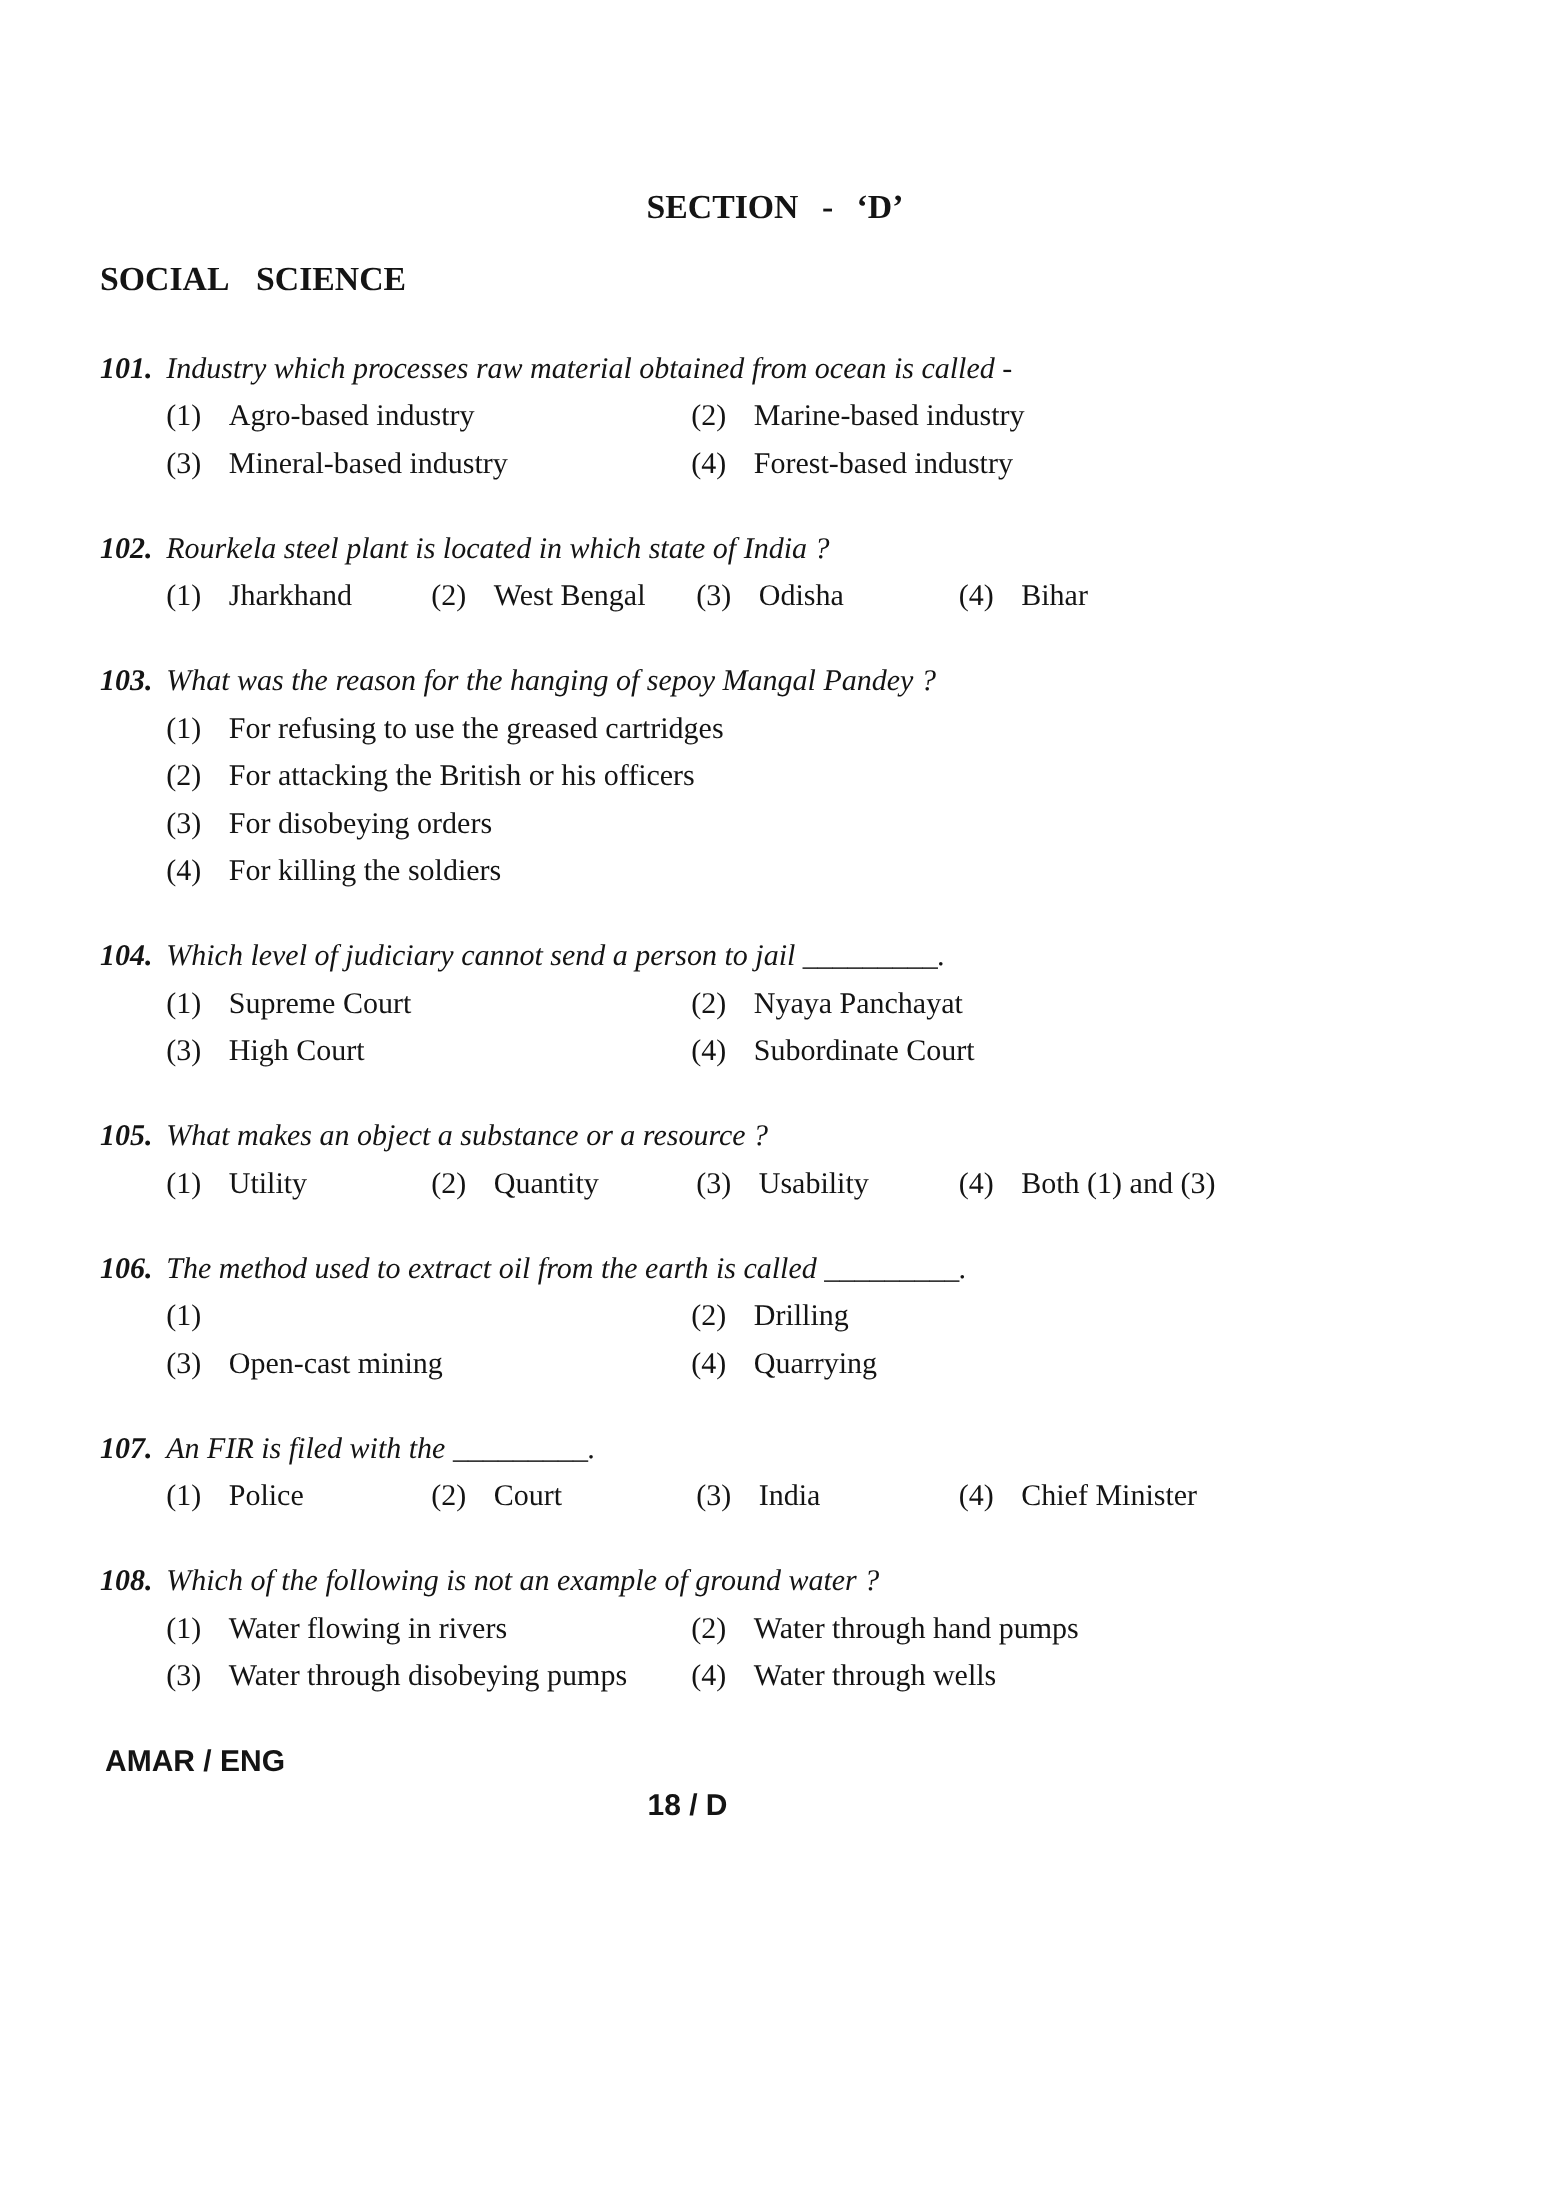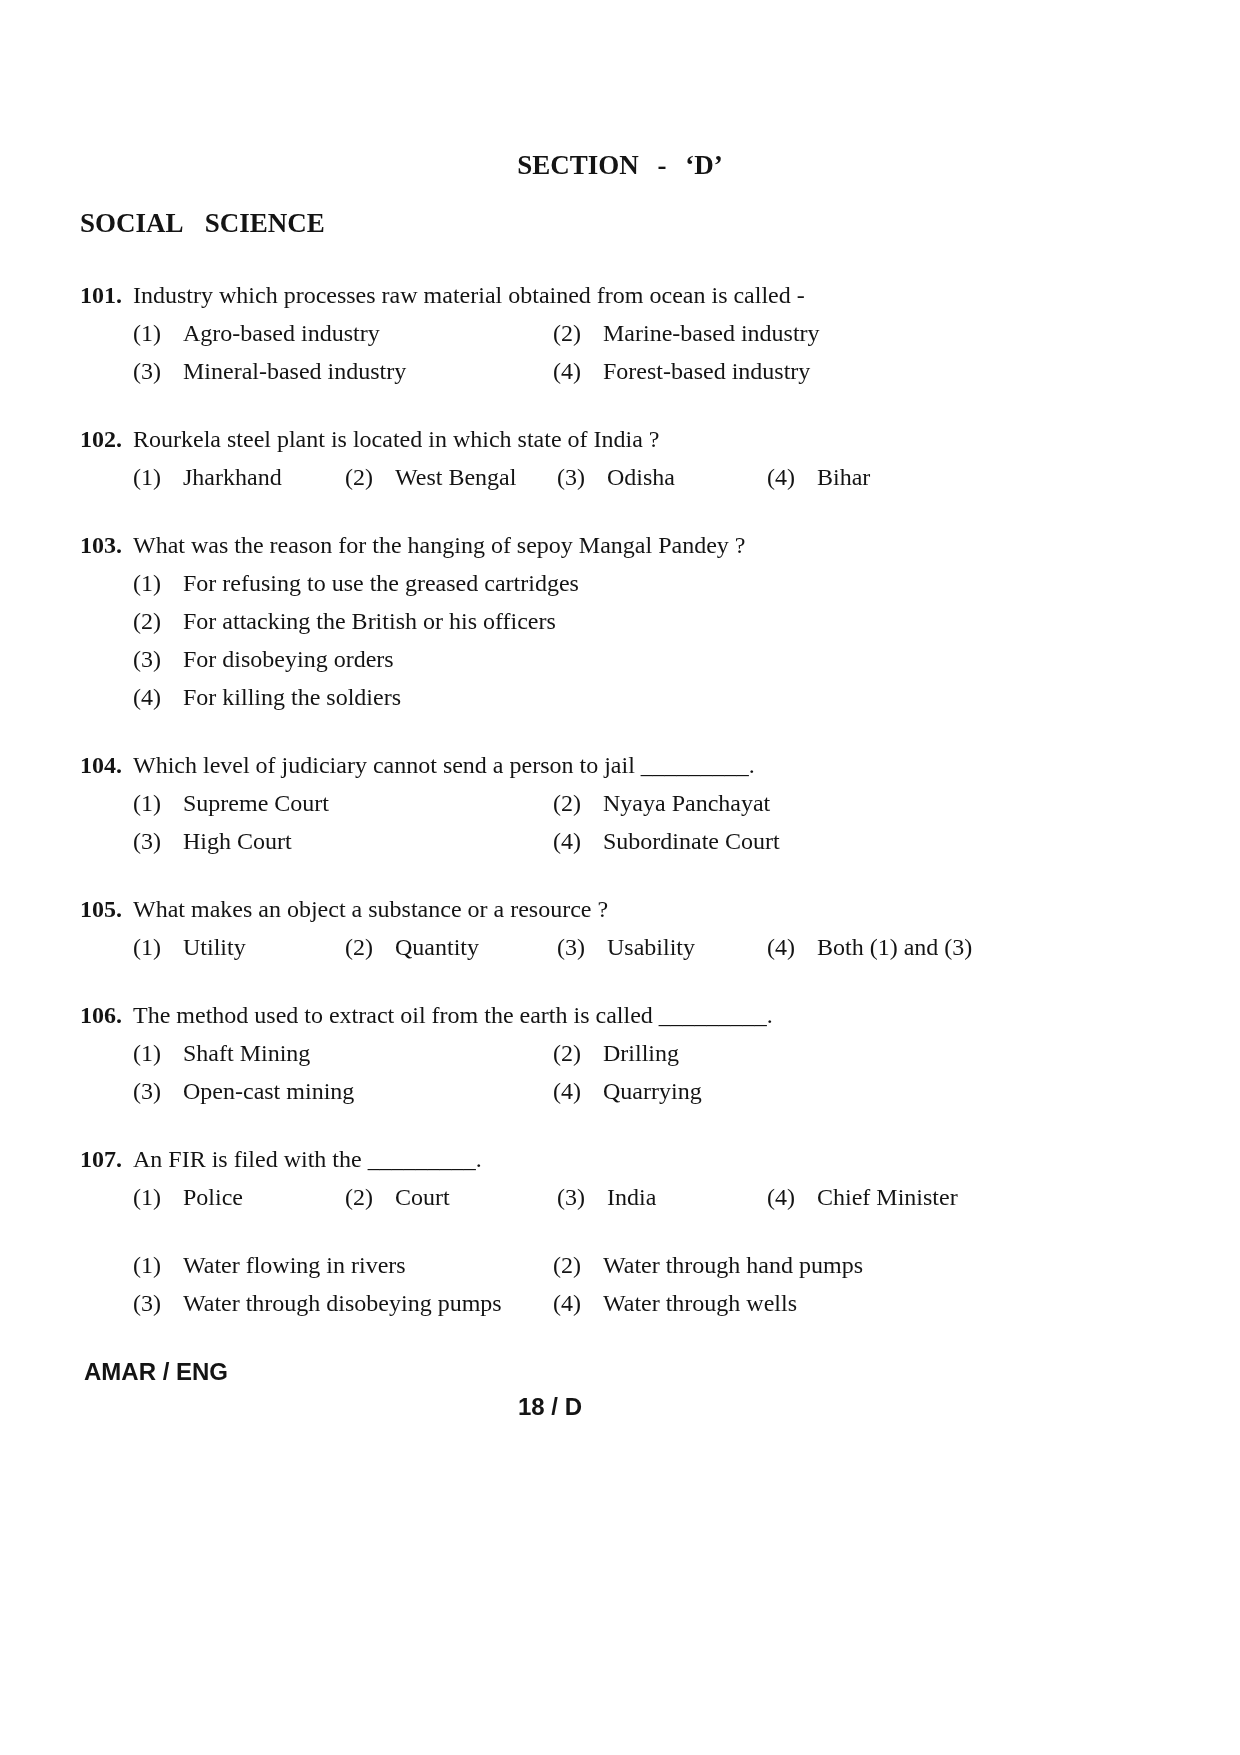--- a/index.html
+++ b/index.html
@@ -41,20 +41,21 @@
   .questions {
     margin-top: 34px;
     font-size: 24px;
   }
   .question {
     margin-bottom: 30px;
   }
   .qrow {
     display: flex;
     line-height: 38px;
+    font-style: italic;
   }
   .qnum {
     flex: none;
     width: 53px;
     font-weight: bold;
   }
   .qstem {
     flex: 1;
   }
   .opts {
@@ -242,21 +243,20 @@
     </div>
 
     <div class="question">
       <div class="qrow">
         <span class="qnum">106.</span>
         <span class="qstem">The method used to extract oil from the earth is called _________.</span>
       </div>
       <div class="opts grid2">
         <div class="opt">
           <span class="optnum">(1)</span>
-          <span class="opttext">Shaft Mining</span>
         </div>
         <div class="opt">
           <span class="optnum">(2)</span>
           <span class="opttext">Drilling</span>
         </div>
         <div class="opt">
           <span class="optnum">(3)</span>
           <span class="opttext">Open-cast mining</span>
         </div>
         <div class="opt">
@@ -285,20 +285,24 @@
           <span class="opttext">India</span>
         </div>
         <div class="opt">
           <span class="optnum">(4)</span>
           <span class="opttext">Chief Minister</span>
         </div>
       </div>
     </div>
 
     <div class="question">
+      <div class="qrow">
+        <span class="qnum">108.</span>
+        <span class="qstem">Which of the following is not an example of ground water ?</span>
+      </div>
       <div class="opts grid2">
         <div class="opt">
           <span class="optnum">(1)</span>
           <span class="opttext">Water flowing in rivers</span>
         </div>
         <div class="opt">
           <span class="optnum">(2)</span>
           <span class="opttext">Water through hand pumps</span>
         </div>
         <div class="opt">

